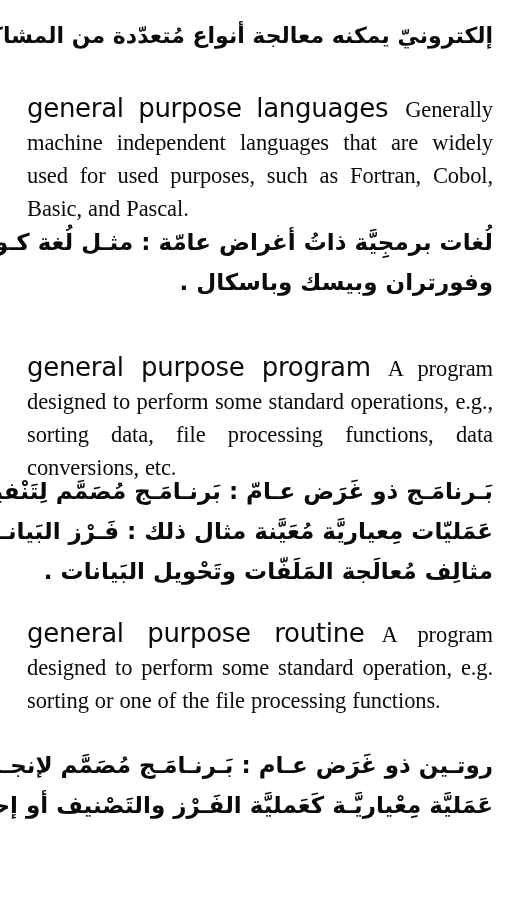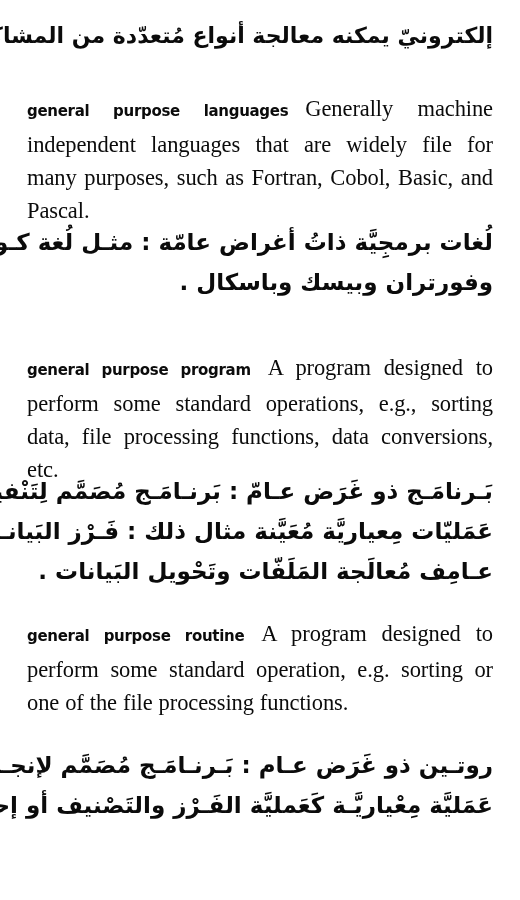--- a/index.html
+++ b/index.html
@@ -36,22 +36,22 @@
     line-height: 33px;
     color: #0b0b0b;
     text-align: justify;
     text-justify: inter-word;
     letter-spacing: -0.1px;
     word-spacing: 0.5px;
   }
 
   .headword {
     font-family: "DejaVu Sans", "Liberation Sans", sans-serif;
-    font-weight: bold;
-    font-size: 15px;
+    font-weight: normal;
+    font-size: 26px;
     letter-spacing: -0.3px;
   }
   .headword-gap {
     display: inline-block;
     width: 17px;
   }
 
   
   .ar-block {
     direction: rtl;
@@ -92,39 +92,39 @@
 <body>
 
 <div class="page">
 
   <div class="pos s-top ar-block">
     <span class="ar-line ar-top-line">إلكترونيّ يمكنه معالجة أنواع مُتعدّدة من المشاكل .</span>
   </div>
 
   <div class="pos s-e1-en entry">
     <div class="en-block">
-      <span class="headword">general purpose languages</span><span class="headword-gap"></span><span>Generally machine independent languages that are widely file for many purposes, such as Fortran, Cobol, Basic, and Pascal.</span>
+      <span class="headword">general purpose languages</span><span class="headword-gap"></span><span>Generally machine independent languages that are widely used for used purposes, such as Fortran, Cobol, Basic, and Pascal.</span>
     </div>
   </div>
 
   <div class="pos s-e1-ar ar-block">
     <span class="ar-line">لُغات برمجِيَّة ذاتُ أغراض عامّة : مثـل لُغة كـوبول</span>
     <span class="ar-line left-ish">وفورتران وبيسك وباسكال .</span>
   </div>
 
   <div class="pos s-e2-en entry">
     <div class="en-block">
       <span class="headword">general purpose program</span><span class="headword-gap"></span><span>A program designed to perform some standard operations, e.g., sorting data, file processing functions, data conversions, etc.</span>
     </div>
   </div>
 
   <div class="pos s-e2-ar ar-block">
     <span class="ar-line">بَـرنامَـج ذو غَرَض عـامّ : بَرنـامَـج مُصَمَّم لِتَنْفيـذ</span>
     <span class="ar-line">عَمَليّات مِعياريَّة مُعَيَّنة مثال ذلك : فَـرْز البَيانـات ،</span>
-    <span class="ar-line left-ish">عـامِف مُعالَجة المَلَفّات وتَحْويل البَيانات .</span>
+    <span class="ar-line left-ish">مثالِف مُعالَجة المَلَفّات وتَحْويل البَيانات .</span>
   </div>
 
   <div class="pos s-e3-en entry">
     <div class="en-block">
       <span class="headword">general purpose routine</span><span class="headword-gap"></span><span>A program designed to perform some standard operation, e.g. sorting or one of the file processing functions.</span>
     </div>
   </div>
 
   <div class="pos s-e3-ar ar-block">
     <span class="ar-line">روتـين ذو غَرَض عـام : بَـرنـامَـج مُصَمَّم لإنجـاز</span>

